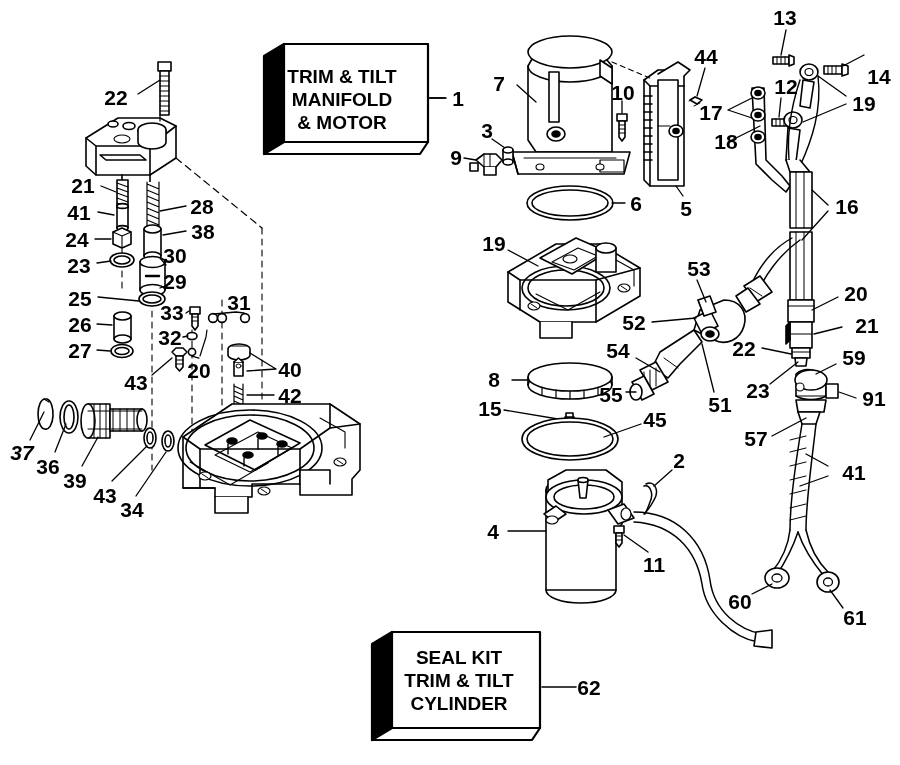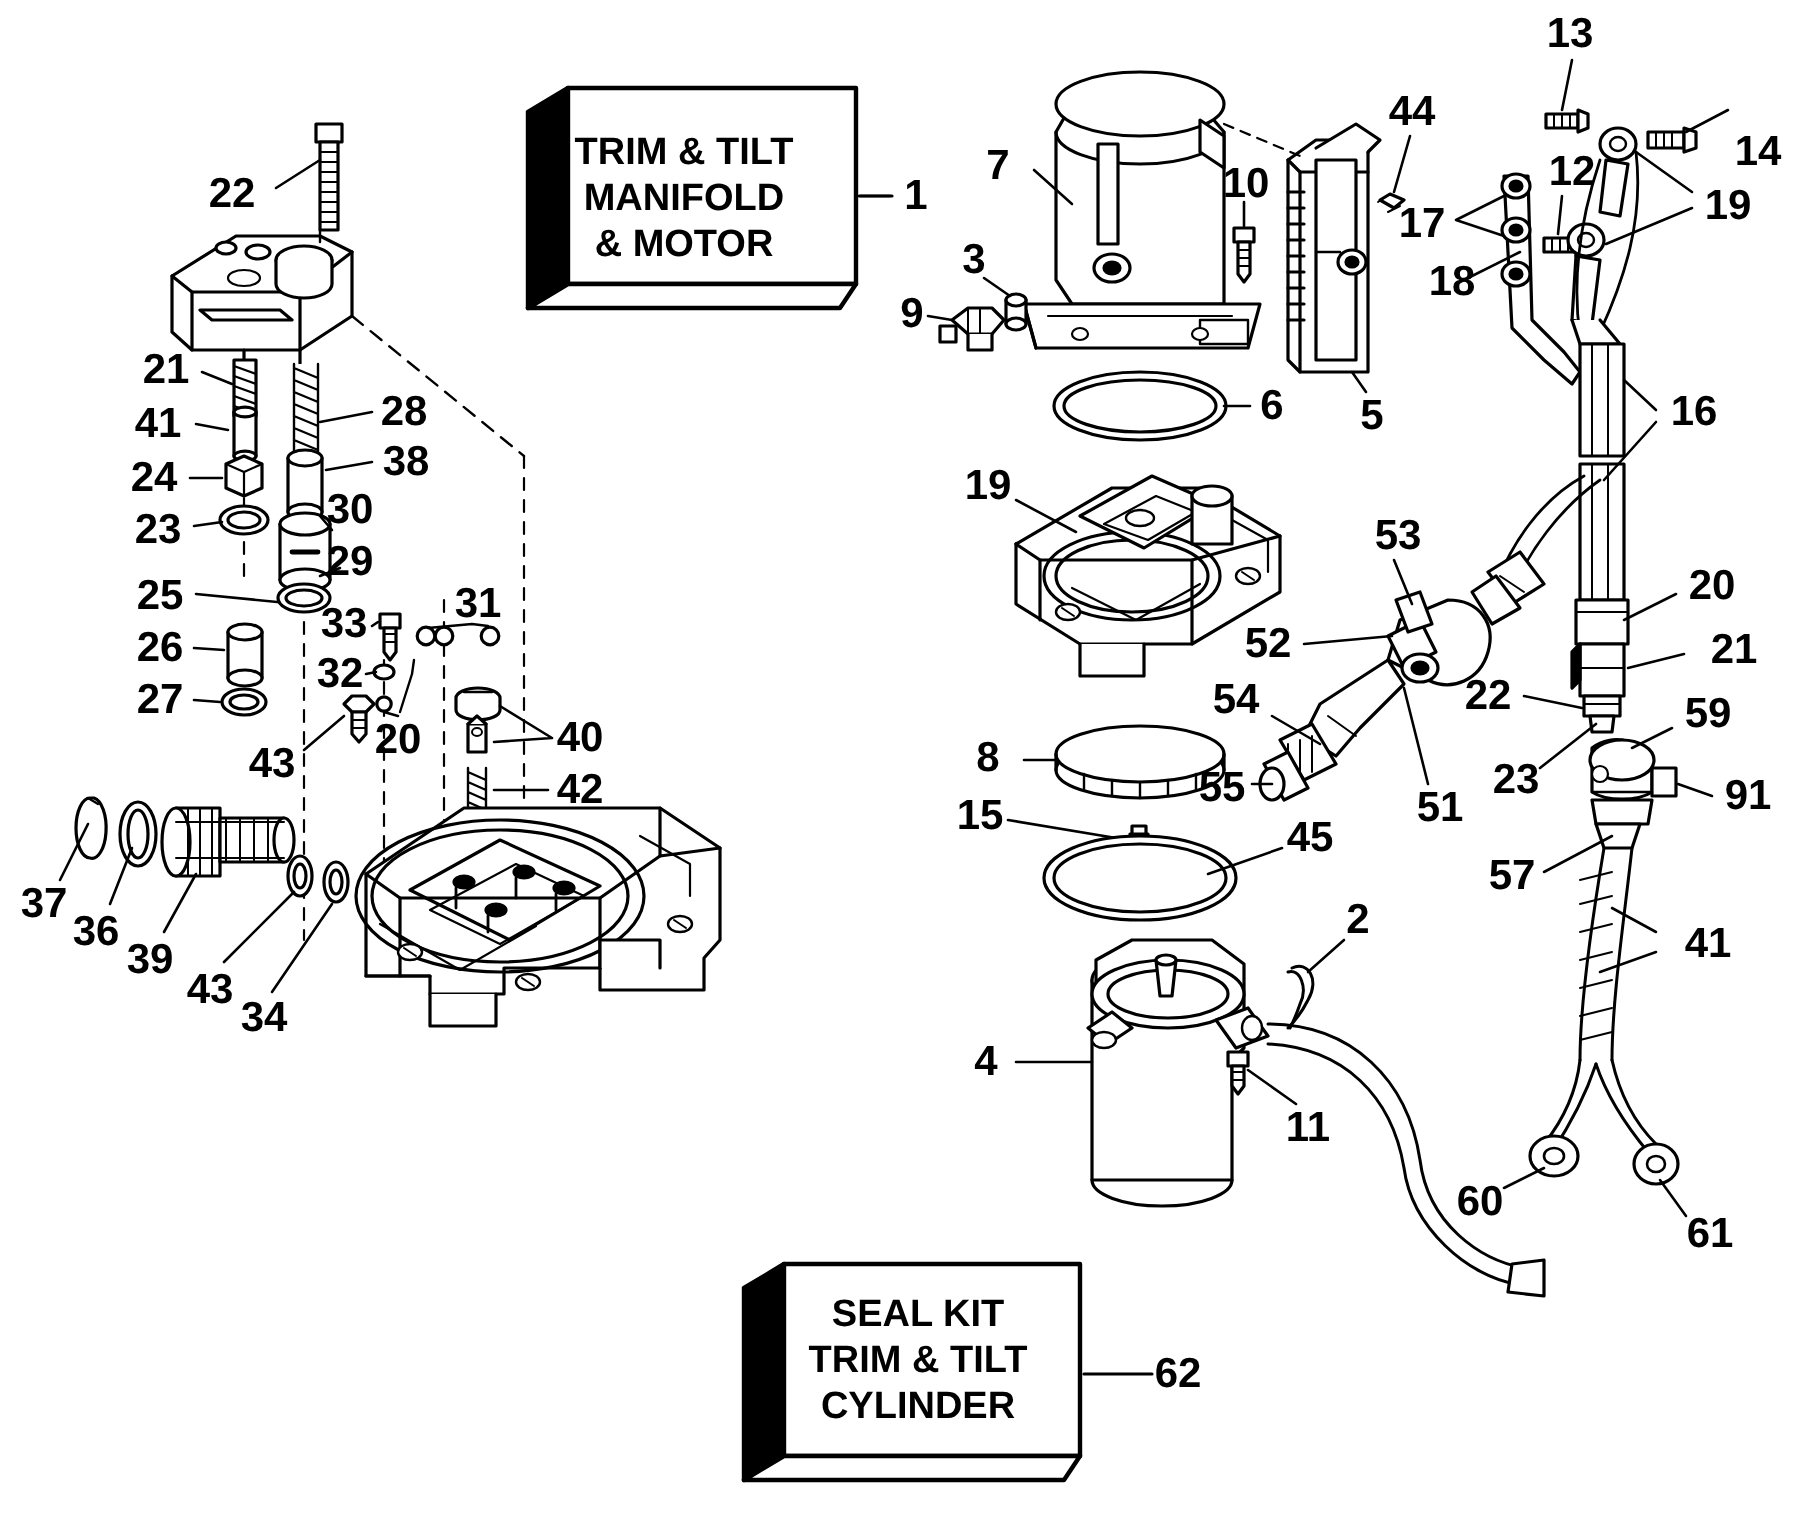--- a/index.html
+++ b/index.html
@@ -547,21 +547,21 @@
     <div class="callout" style="left: 80px; top: 350px;">27</div>
     <div class="callout" style="left: 202px; top: 206px;">28</div>
     <div class="callout" style="left: 175px; top: 281px;">29</div>
     <div class="callout" style="left: 175px; top: 255px;">30</div>
     <div class="callout" style="left: 239px; top: 302px;">31</div>
     <div class="callout" style="left: 170px; top: 337px;">32</div>
     <div class="callout" style="left: 172px; top: 312px;">33</div>
     <div class="callout" style="left: 132px; top: 509px;">34</div>
     <div class="callout" style="left: 105px; top: 495px;">43</div>
     <div class="callout" style="left: 48px; top: 466px;">36</div>
-    <div class="callout" style="left: 22px; top: 452px;">37</div>
+    <div class="callout" style="left: 22px; top: 452px; font-style: italic;">37</div>
     <div class="callout" style="left: 203px; top: 231px;">38</div>
     <div class="callout" style="left: 75px; top: 480px;">39</div>
     <div class="callout" style="left: 290px; top: 369px;">40</div>
     <div class="callout" style="left: 79px; top: 212px;">41</div>
     <div class="callout" style="left: 290px; top: 395px;">42</div>
     <div class="callout" style="left: 136px; top: 382px;">43</div>
     <div class="callout" style="left: 706px; top: 56px;">44</div>
     <div class="callout" style="left: 655px; top: 419px;">45</div>
     <div class="callout" style="left: 720px; top: 404px;">51</div>
     <div class="callout" style="left: 634px; top: 322px;">52</div>

